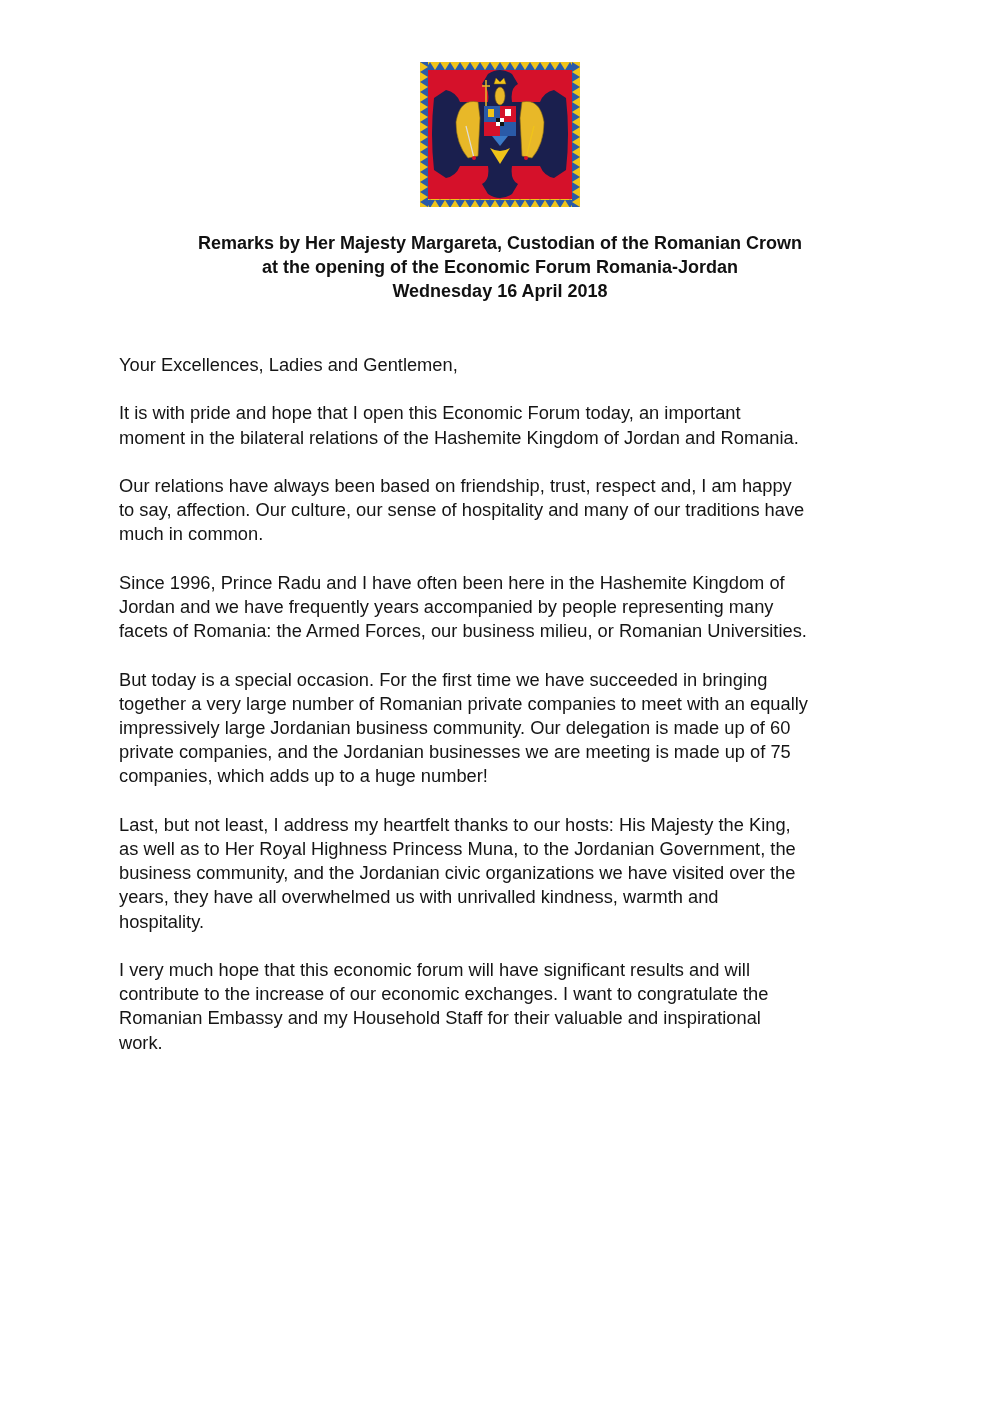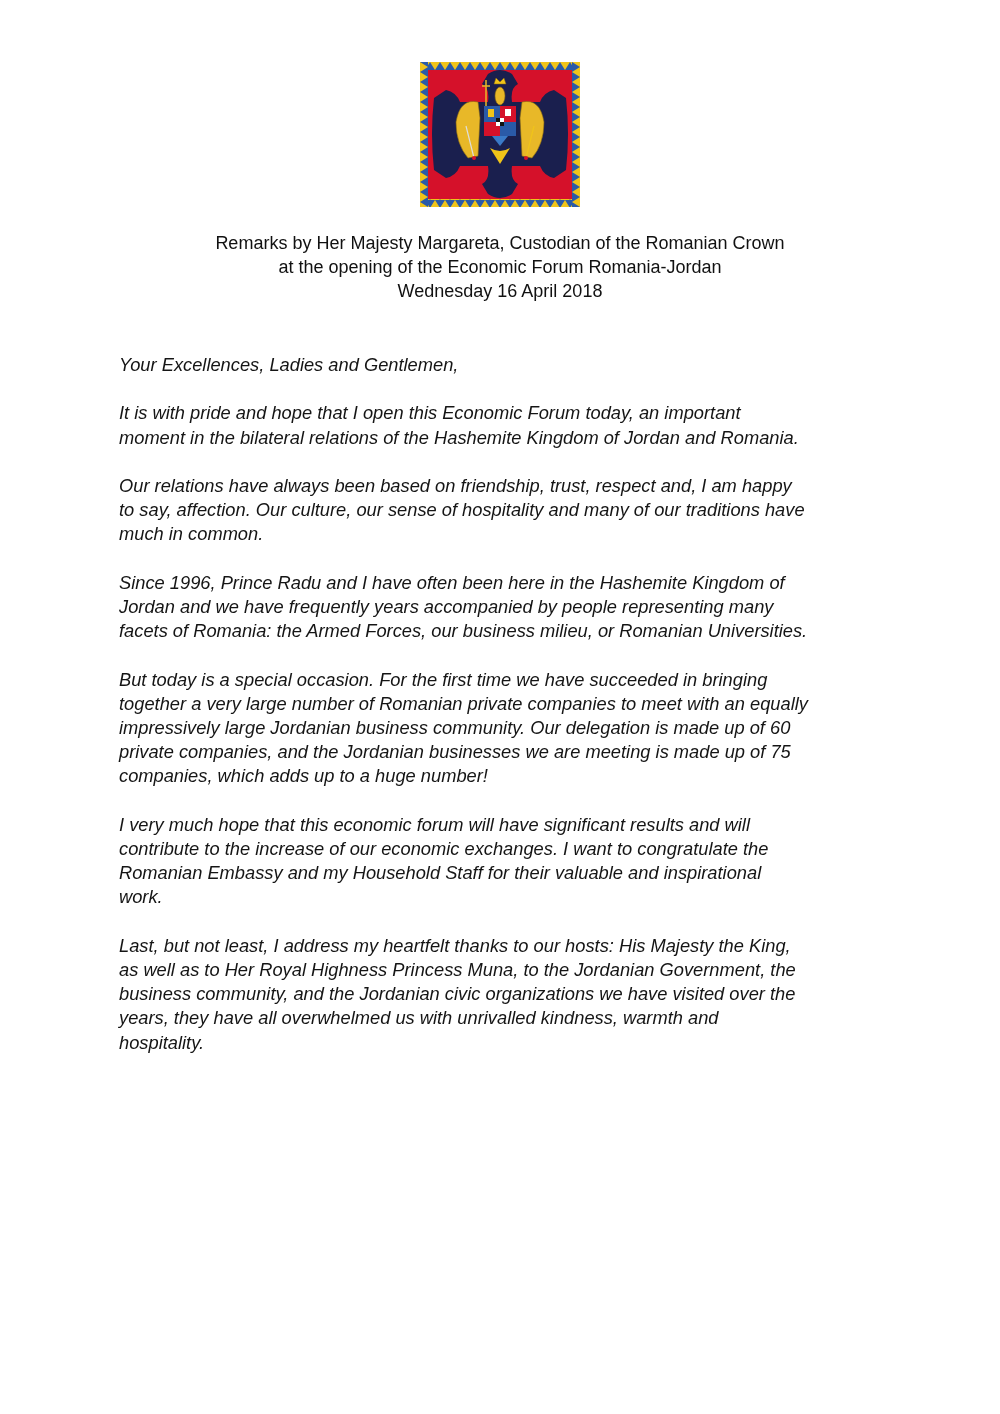--- a/index.html
+++ b/index.html
@@ -1,20 +1,20 @@
 <!DOCTYPE html>
 <html><head>
 <meta charset="utf-8">
 <style>
   html, body { margin: 0; padding: 0; background: #ffffff; }
   body { width: 1000px; height: 1414px; position: relative; overflow: hidden; font-family: "Liberation Sans", sans-serif; color: #111; }
   .emblem { position: absolute; left: 420px; top: 62px; width: 160px; height: 145px; }
-  .heading { position: absolute; left: 0; top: 231px; width: 1000px; text-align: center; font-weight: normal; font-size: 18px; line-height: 24px; color: #111; }
+  .heading { position: absolute; left: 0; top: 231px; width: 1000px; text-align: center; font-weight: bold; font-size: 18px; line-height: 24px; color: #111; }
   .heading div { white-space: nowrap; }
-  .body { position: absolute; left: 119px; top: 353px; width: 780px; font-size: 18.3px; line-height: 24.2px; color: #151515; font-style: italic; }
+  .body { position: absolute; left: 119px; top: 353px; width: 780px; font-size: 18.3px; line-height: 24.2px; color: #151515; }
   .para { margin: 0 0 24.2px 0; white-space: pre-line; }
 </style>
 </head>
 <body>
 
 <div class="emblem">
   <svg width="160" height="145" viewBox="0 0 160 145">
     <defs>
       <pattern id="tri-top" x="0" y="0" width="10" height="8" patternUnits="userSpaceOnUse">
         <rect width="10" height="8" fill="#2a5aa8"></rect>
@@ -85,22 +85,22 @@
 to say, affection. Our culture, our sense of hospitality and many of our traditions have
 much in common.</p>
   <p class="para">Since 1996, Prince Radu and I have often been here in the Hashemite Kingdom of
 Jordan and we have frequently years accompanied by people representing many
 facets of Romania: the Armed Forces, our business milieu, or Romanian Universities.</p>
   <p class="para">But today is a special occasion. For the first time we have succeeded in bringing
 together a very large number of Romanian private companies to meet with an equally
 impressively large Jordanian business community. Our delegation is made up of 60
 private companies, and the Jordanian businesses we are meeting is made up of 75
 companies, which adds up to a huge number!</p>
-  <p class="para">I very much hope that this economic forum will have significant results and will
-contribute to the increase of our economic exchanges. I want to congratulate the
-Romanian Embassy and my Household Staff for their valuable and inspirational
-work.</p>
   <p class="para">Last, but not least, I address my heartfelt thanks to our hosts: His Majesty the King,
 as well as to Her Royal Highness Princess Muna, to the Jordanian Government, the
 business community, and the Jordanian civic organizations we have visited over the
 years, they have all overwhelmed us with unrivalled kindness, warmth and
 hospitality.</p>
+  <p class="para">I very much hope that this economic forum will have significant results and will
+contribute to the increase of our economic exchanges. I want to congratulate the
+Romanian Embassy and my Household Staff for their valuable and inspirational
+work.</p>
 </div>
 
 </body></html>

